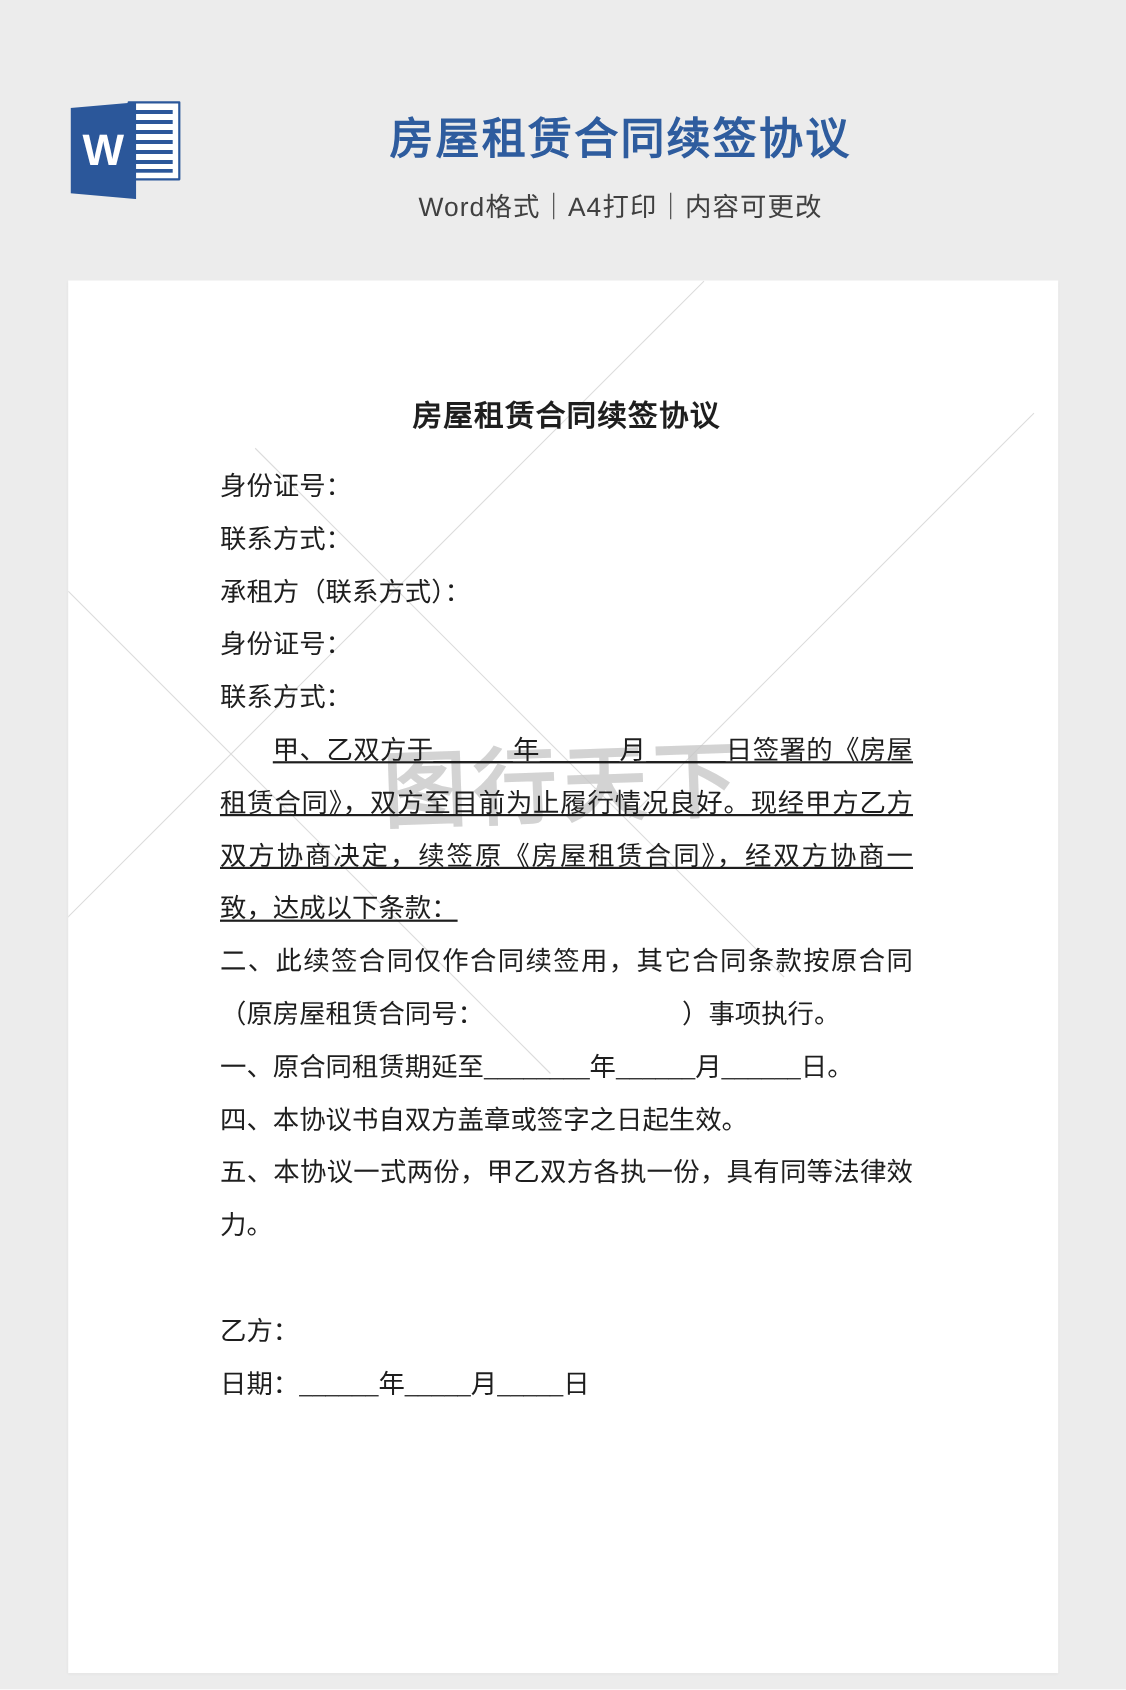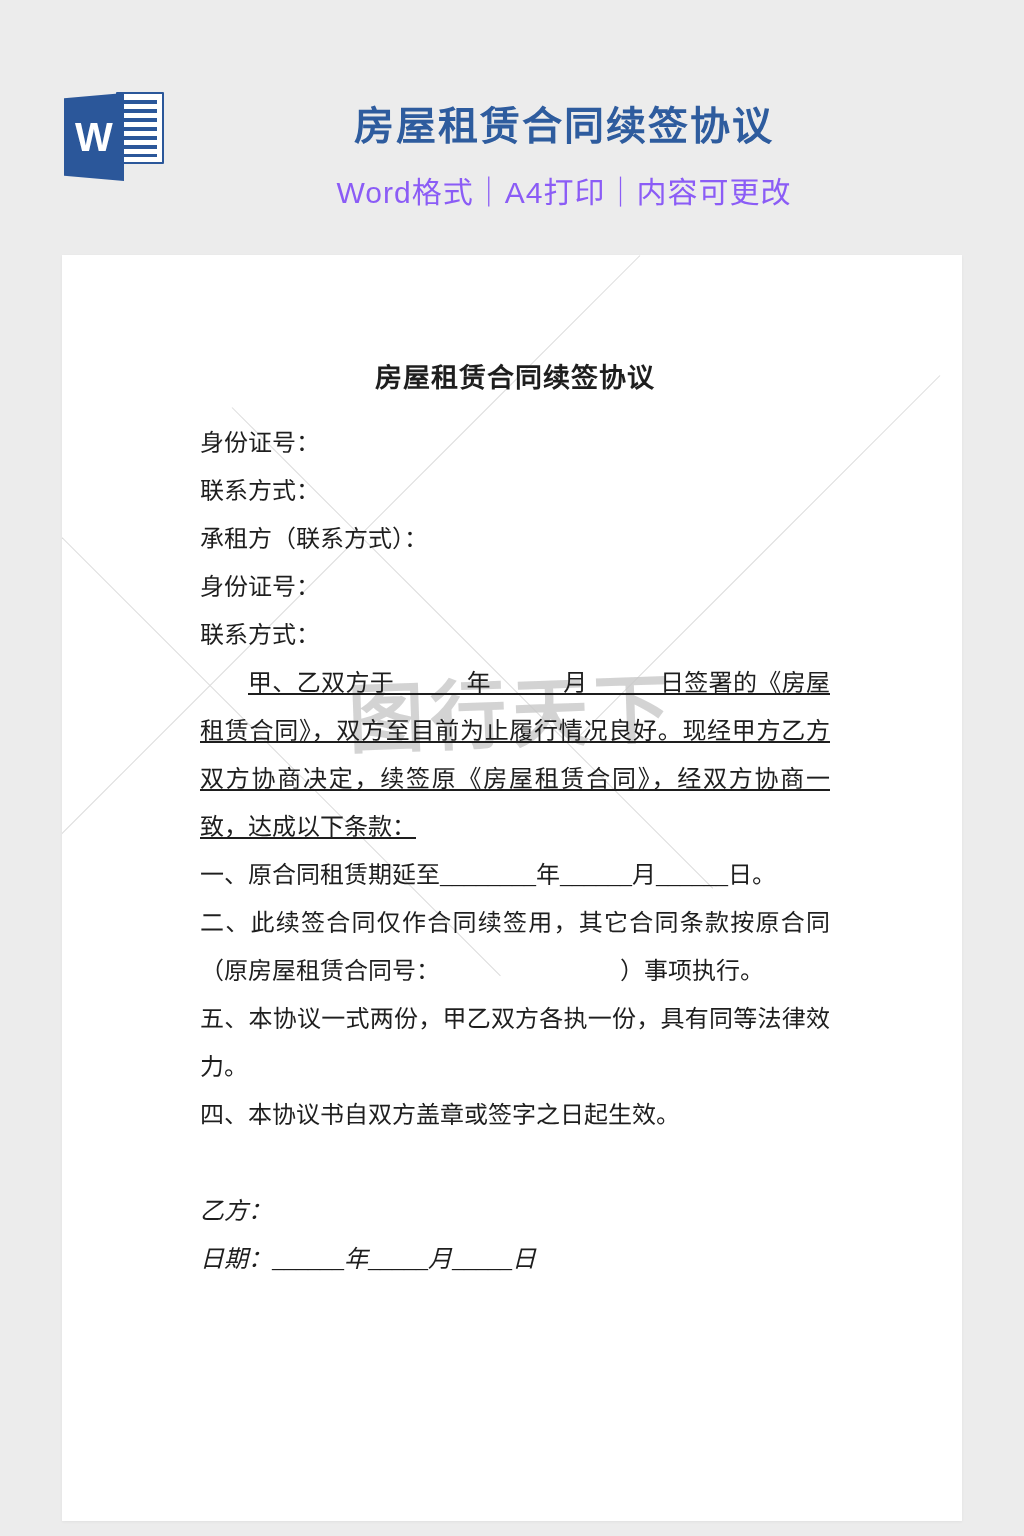--- a/index.html
+++ b/index.html
@@ -24,21 +24,21 @@
   .wi-panel {
     position:absolute; left:0; top:3px; width:60px; height:88px;
     background:#2b579a;
     clip-path:polygon(0 6%, 100% 0, 100% 100%, 0 94%);
     display:flex; align-items:center; justify-content:center;
   }
   .wi-letter { color:#ffffff; font-weight:bold; font-size:40px; line-height:1; font-family:"Liberation Sans", sans-serif; }
 
   .header-text { position:absolute; top:94px; left:0; right:0; text-align:center; padding-left:104px; }
   .header-title { font-size:40px; font-weight:bold; color:#2e5c9e; letter-spacing:2px; }
-  .header-subtitle { margin-top:16px; font-size:30px; color:#8b5cf6; letter-spacing:1px; }
+  .header-subtitle { margin-top:16px; font-size:24px; color:#404040; letter-spacing:1px; }
 
   
   .doc-page {
     position:absolute; left:62px; top:255px; width:900px; height:1266px;
     background:#ffffff; overflow:hidden; box-shadow:0 1px 3px rgba(0,0,0,0.05);
   }
 
   .wl { position:absolute; height:1px; background:#dcdcdc; transform-origin:0 50%; }
   .wl-a { left:170px; top:152px; width:680px; transform:rotate(45deg); }
   .wl-d { left:0;    top:282px; width:620px; transform:rotate(45deg); }
@@ -61,21 +61,21 @@
   }
   .doc-title {
     font-size:27px; font-weight:bold; text-align:center;
     line-height:42px; margin-bottom:20px; letter-spacing:1px;
   }
   .doc-content p { margin:0; }
   .indent { text-indent:2em;text-decoration:underline; }
 
   .sig { display:flex; margin-top:48px; }
   .sig-col-a { width:395px; }
-  .sig-col-b { flex:1;font-style:italic; }
+  .sig-col-b { flex:1; }
 </style>
 </head>
 <body>
 
 <div class="canvas">
 
   <div class="word-icon">
     <div class="wi-doc">
       <div class="wi-lines"></div>
     </div>
@@ -101,24 +101,24 @@
       <div class="doc-title">房屋租赁合同续签协议</div>
 
       <p>身份证号：</p>
       <p>联系方式：</p>
       <p>承租方（联系方式）：</p>
       <p>身份证号：</p>
       <p>联系方式：</p>
 
       <p class="indent">甲、乙双方于______年______月______日签署的《房屋租赁合同》，双方至目前为止履行情况良好。现经甲方乙方双方协商决定，续签原《房屋租赁合同》，经双方协商一致，达成以下条款：</p>
 
+      <p>二、此续签合同仅作合同续签用，其它合同条款按原合同（原房屋租赁合同号：　　　　　　　　）事项执行。</p>
       <p>一、原合同租赁期延至________年______月______日。</p>
-      <p>二、此续签合同仅作合同续签用，其它合同条款按原合同（原房屋租赁合同号：　　　　　　　　）事项执行。</p>
+      <p>四、本协议书自双方盖章或签字之日起生效。</p>
       <p>五、本协议一式两份，甲乙双方各执一份，具有同等法律效力。</p>
-      <p>四、本协议书自双方盖章或签字之日起生效。</p>
 
       <div class="sig">
         <div class="sig-col-b">
           <p>乙方：</p>
           <p>日期：______年_____月_____日</p>
         </div>
       </div>
     </div>
   </div>
 </div>

